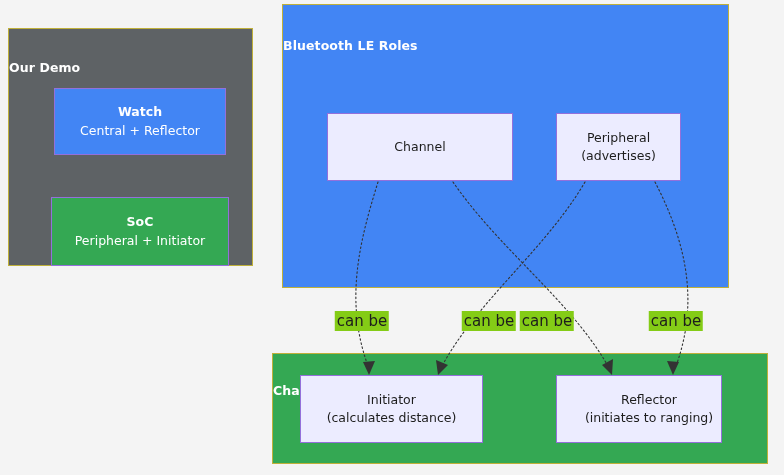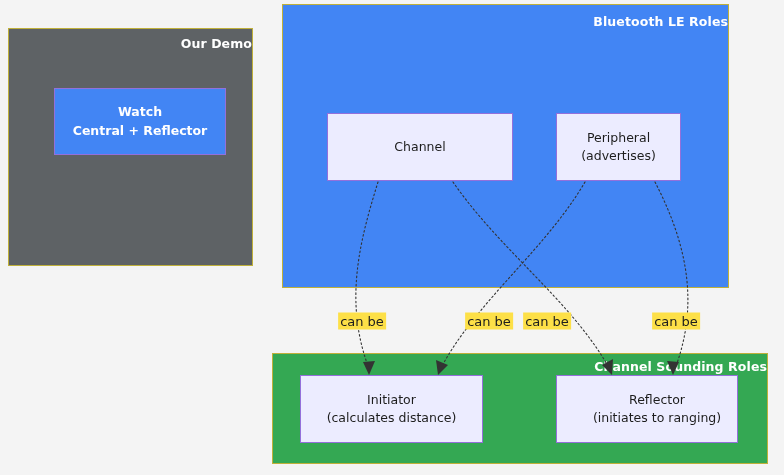--- a/index.html
+++ b/index.html
@@ -39,26 +39,27 @@
     background: #4285f4;
   }
   #cluster-cs {
     left: 272px; top: 353px;
     width: 496px; height: 111px;
     background: #34a853;
   }
   .cluster-title {
     position: absolute;
     left: 0; right: 0;
-    text-align: right;
+    text-align: left;
     color: #ffffff;
     font-size: 12.5px;
     font-weight: bold;
     letter-spacing: .1px;
     white-space: nowrap;
+    margin-top: 24px;
   }
   #cluster-demo .cluster-title { top: 7px; }
   #cluster-ble  .cluster-title { top: 9px; }
   #cluster-cs   .cluster-title { top: 5px; }
 
   
   .node {
     position: absolute;
     box-sizing: border-box;
     display: flex;
@@ -68,21 +69,21 @@
     text-align: center;
     border: 1px solid #9370db;
     line-height: 1.45;
     font-size: 12.5px;
   }
   .node .l1 { display: block; }
   .node .l2 { display: block; }
 
   .node-solid { color: #ffffff; }
   .node-solid .l1 { font-weight: bold; }
-  .node-solid .l2 { font-weight: bold; }
+  .node-solid .l2 { font-weight: normal; }
 
   .node-light {
     background: #ececff;
     color: #1d1d1d;
   }
 
   #node-watch {
     left: 45px; top: 59px;
     width: 172px; height: 67px;
     background: #4285f4;
@@ -99,21 +100,21 @@
   #node-peripheral {
     left: 556px; top: 113px;
     width: 125px; height: 68px;
   }
   #node-initiator {
     left: 300px; top: 375px;
     width: 183px; height: 68px;
   }
   #node-reflector {
     left: 556px; top: 375px;
-    width: 182px; height: 68px; padding-left: 20px;
+    width: 166px; height: 68px; padding-left: 20px;
   }
 
   
   #edges {
     position: absolute;
     left: 0; top: 0;
     width: 784px; height: 475px;
     pointer-events: none;
   }
   #edges path {
@@ -121,40 +122,44 @@
     stroke: #333333;
     stroke-width: 1.1px;
     stroke-dasharray: 1.6 2.6;
     stroke-linecap: round;
   }
   #edges polygon { fill: #333333; }
 
   .edge-label {
     position: absolute;
     transform: translate(-50%, -50%);
-    background: #fde047;
+    background: #84cc16;
     color: #1d1d1d;
-    font-size: 13px;
+    font-size: 15px;
     padding: 1px 2px;
     white-space: nowrap;
   }
 </style>
 </head>
 <body>
 
 <div class="canvas">
 
   <div class="cluster" id="cluster-demo">
     <div class="cluster-title">Our Demo</div>
 
     <div class="node node-solid" id="node-watch">
       <span class="l1">Watch</span>
       <span class="l2">Central + Reflector</span>
     </div>
 
+    <div class="node node-solid" id="node-soc">
+      <span class="l1">SoC</span>
+      <span class="l2">Peripheral + Initiator</span>
+    </div>
   </div>
 
   <div class="cluster" id="cluster-ble">
     <div class="cluster-title">Bluetooth LE Roles</div>
   </div>
 
   <div class="cluster" id="cluster-cs">
     <div class="cluster-title">Channel Sounding Roles</div>
   </div>
 

